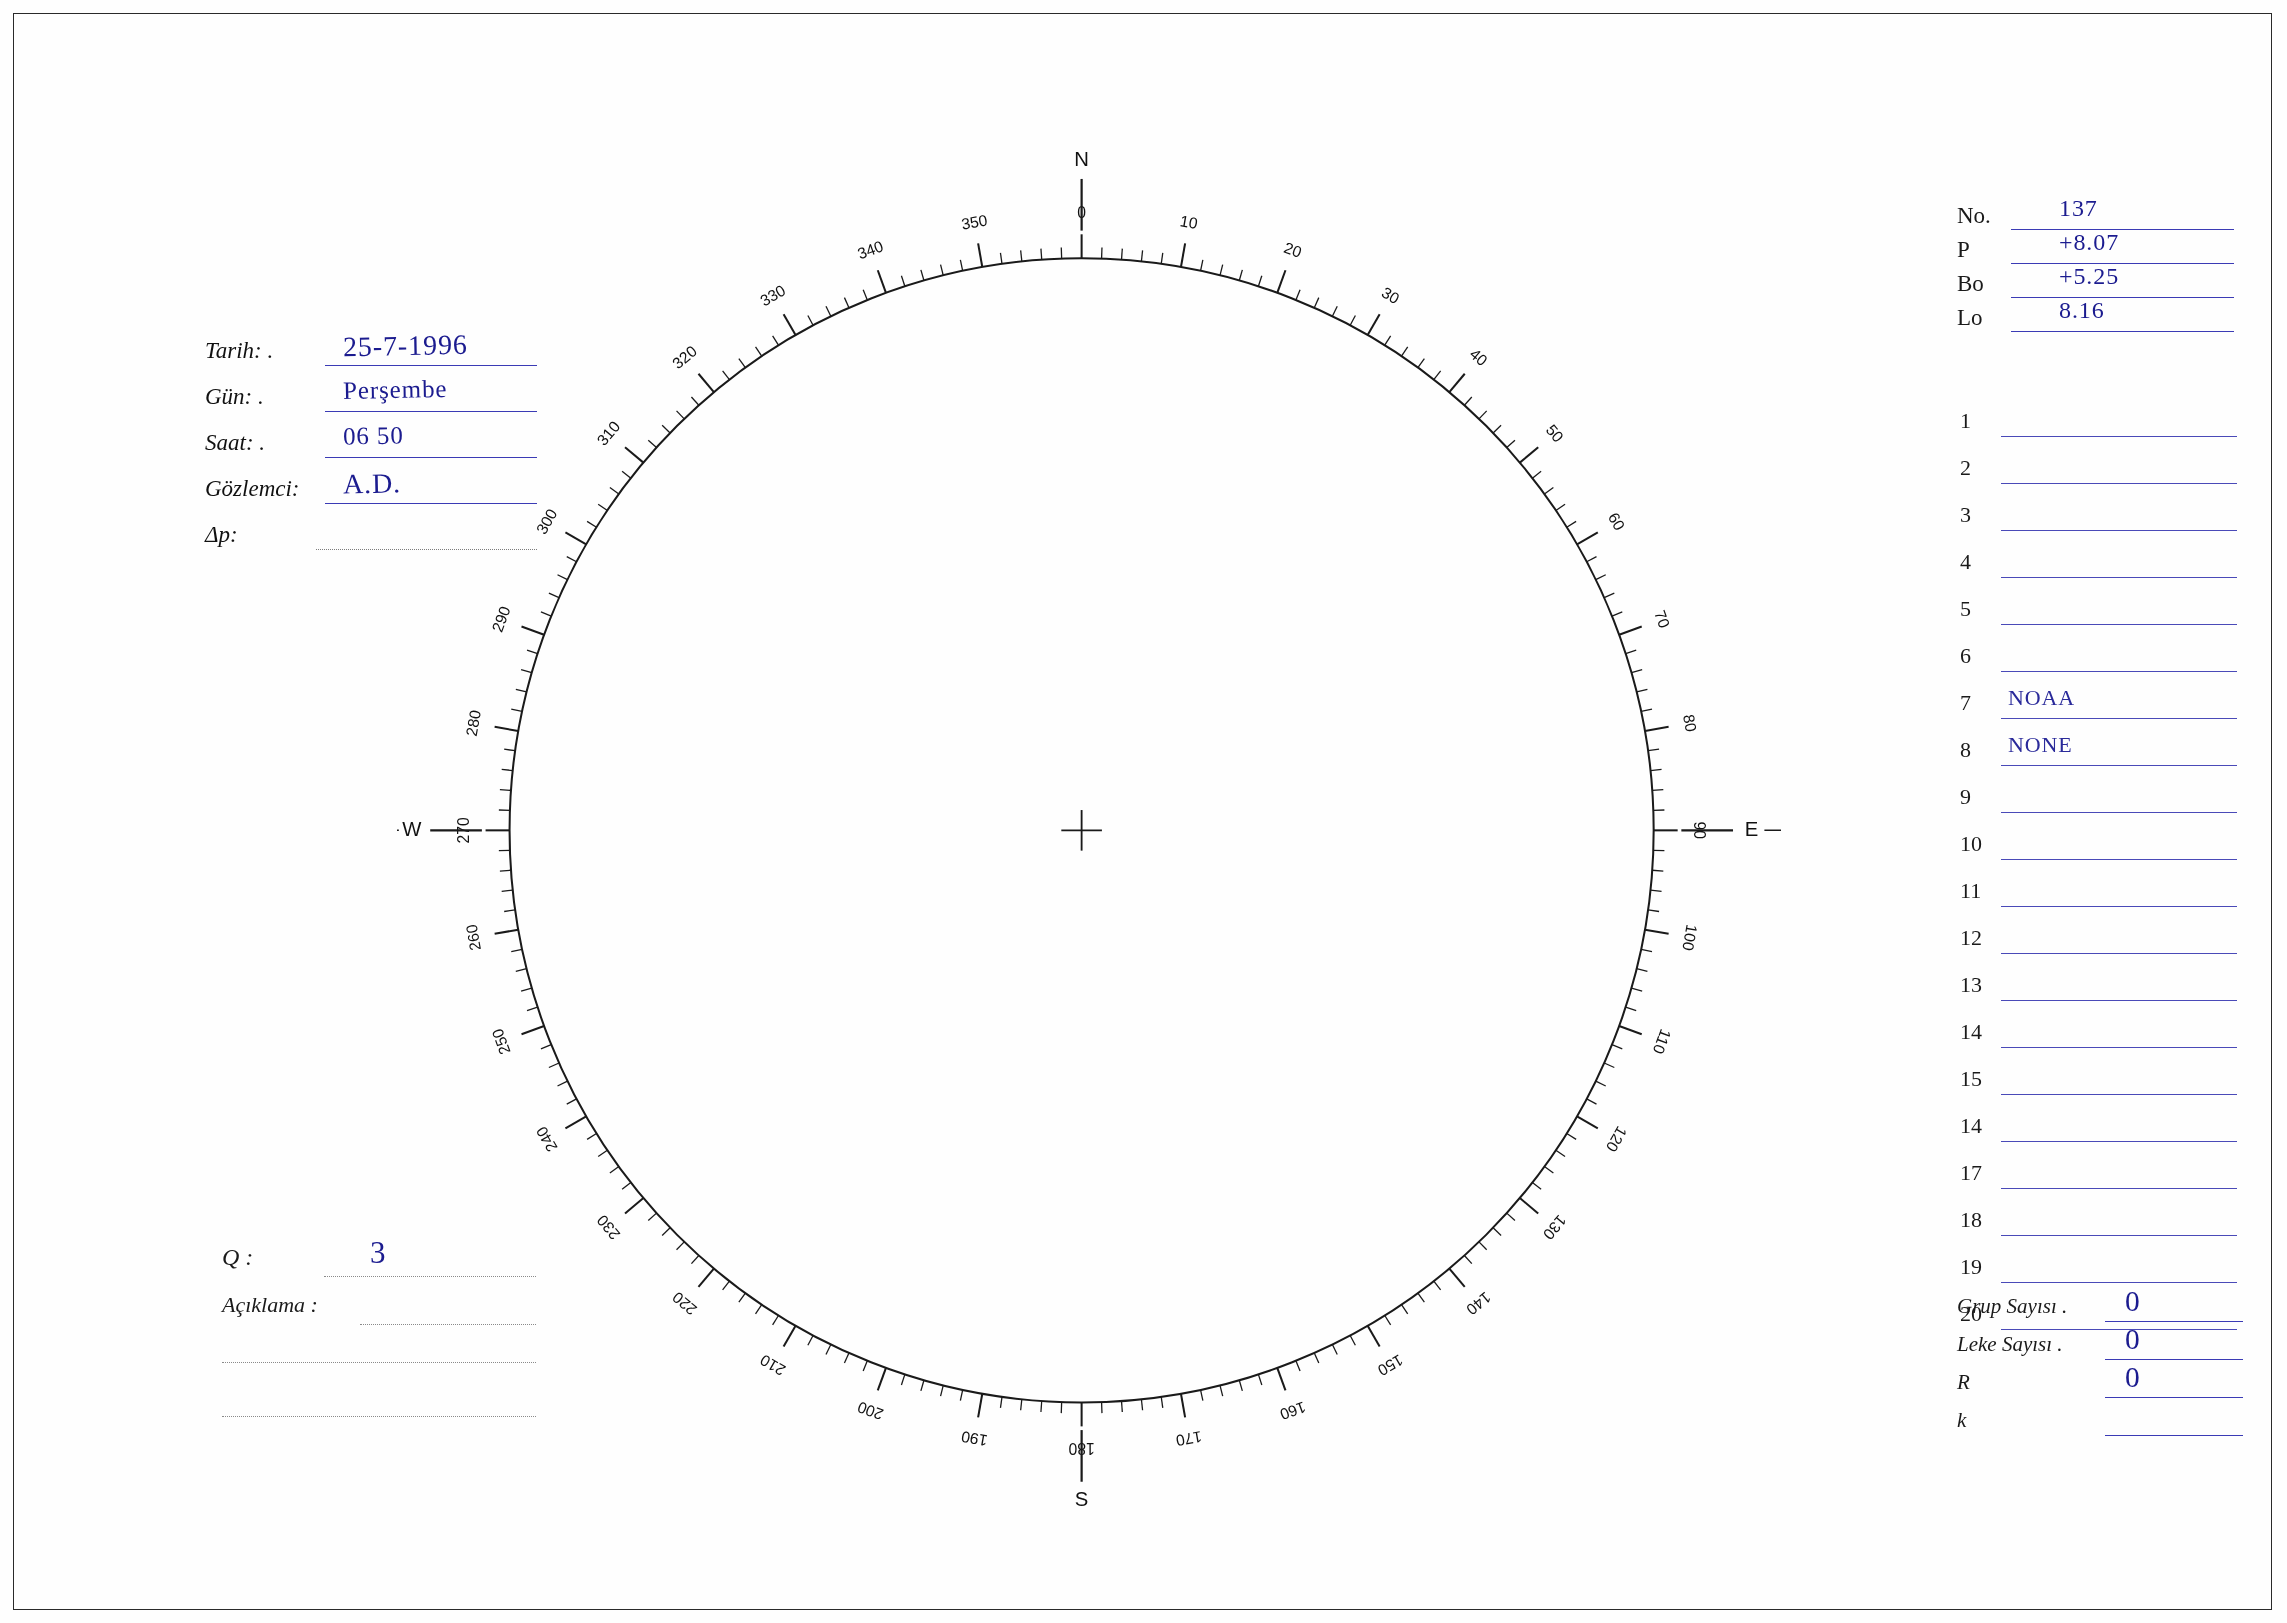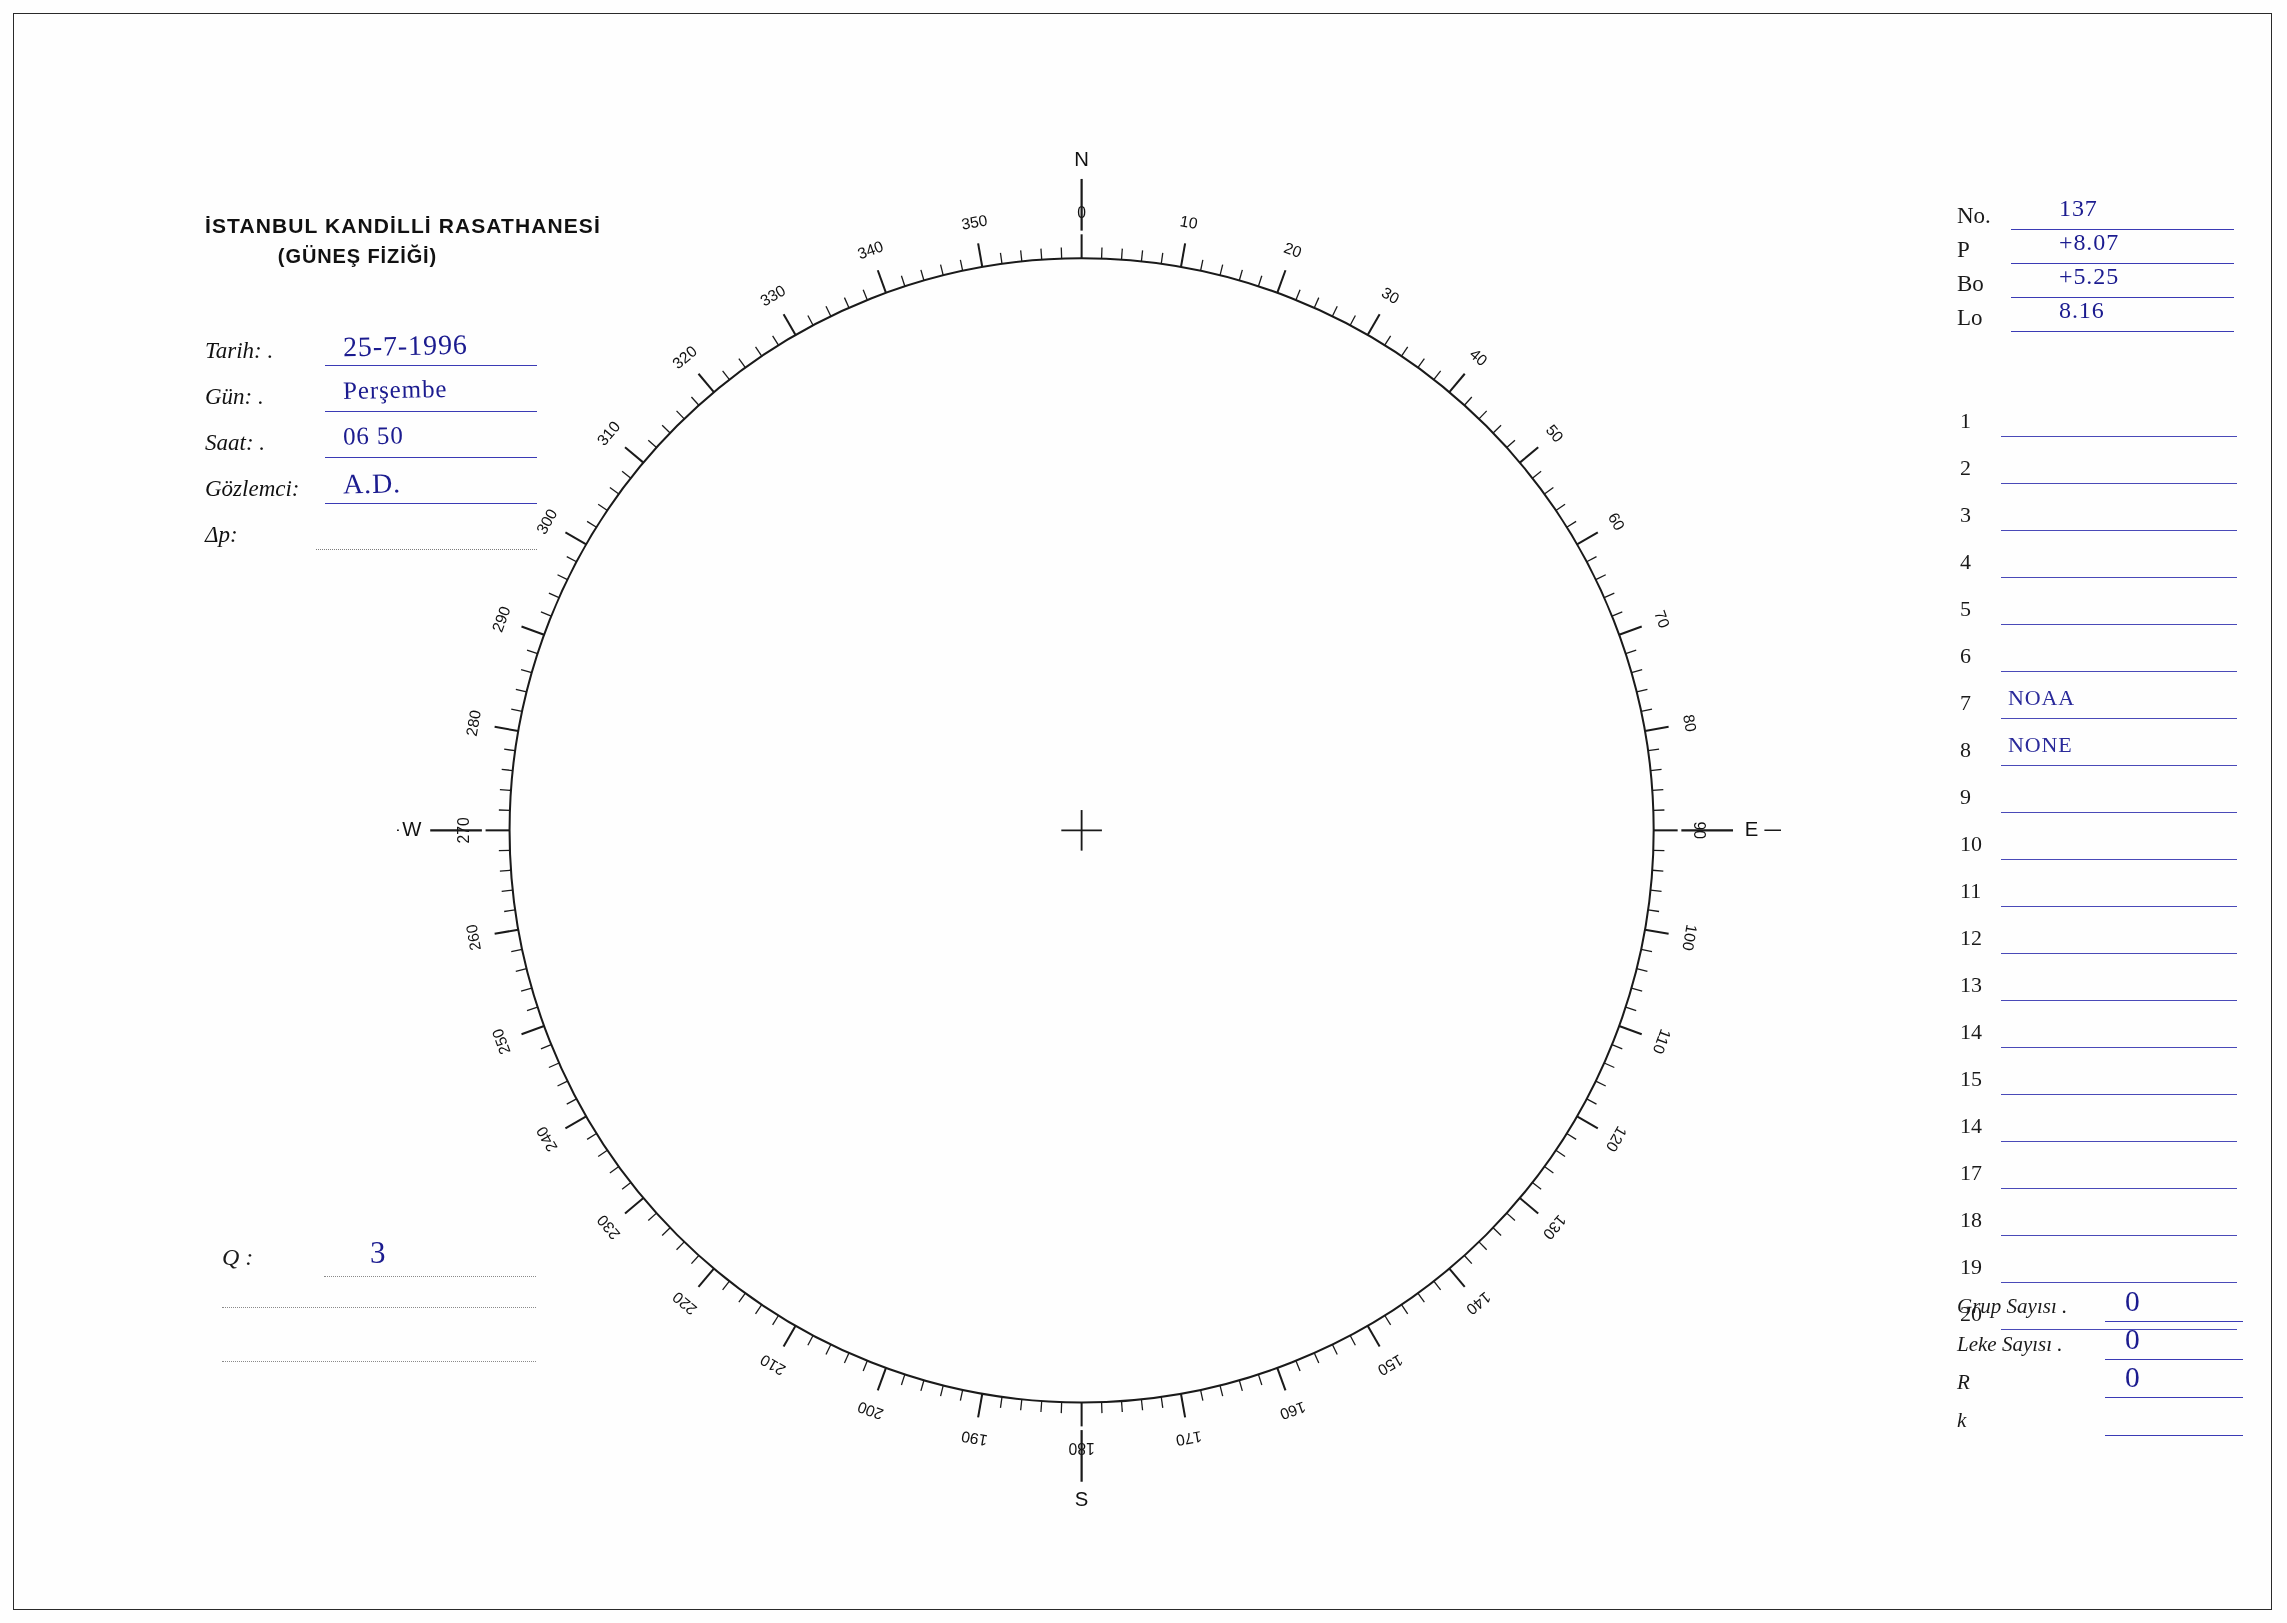--- a/index.html
+++ b/index.html
@@ -53,24 +53,20 @@
 
   .tick-label{font-family:"Liberation Sans",sans-serif;font-size:17px;fill:#111;}
   .cardinal{font-family:"Liberation Sans",sans-serif;font-size:22px;fill:#111;}
 </style>
 </head>
 <body>
 
 <div class="sheet">
   <div class="frame"></div>
 
-  <div class="org">
-    <div class="l1">İSTANBUL  KANDİLLİ  RASATHANESİ</div>
-    <div class="l2">(GÜNEŞ FİZİĞİ)</div>
-  </div>
 
   <div class="fields">
     <div class="frow">
       <span class="flab">Tarih: .</span>
       <span class="fline"></span>
       <span class="fval">25-7-1996</span>
     </div>
     <div class="frow">
       <span class="flab">Gün: .</span>
       <span class="fline"></span>
@@ -91,20 +87,25 @@
       <span class="fdot"></span>
       <span class="fval"></span>
     </div>
   </div>
 
   <div class="qblock">
     <div class="qrow">
       <span class="qlab">Q :</span>
       <span class="qline"></span>
       <span class="qval">3</span>
+    </div>
+    <div class="qrow" style="height:55px">
+      <span class="ac-lab">Açıklama :</span>
+      <span class="ac-line"></span>
+      <span class="qval" style="font-size:24px"></span>
     </div>
     <div style="position:relative;height:54px">
       <span class="ac-extra" style="top:22px"></span>
     </div>
     <div style="position:relative;height:54px">
       <span class="ac-extra" style="top:22px"></span>
     </div>
   </div>
 
   <div class="rhead">

